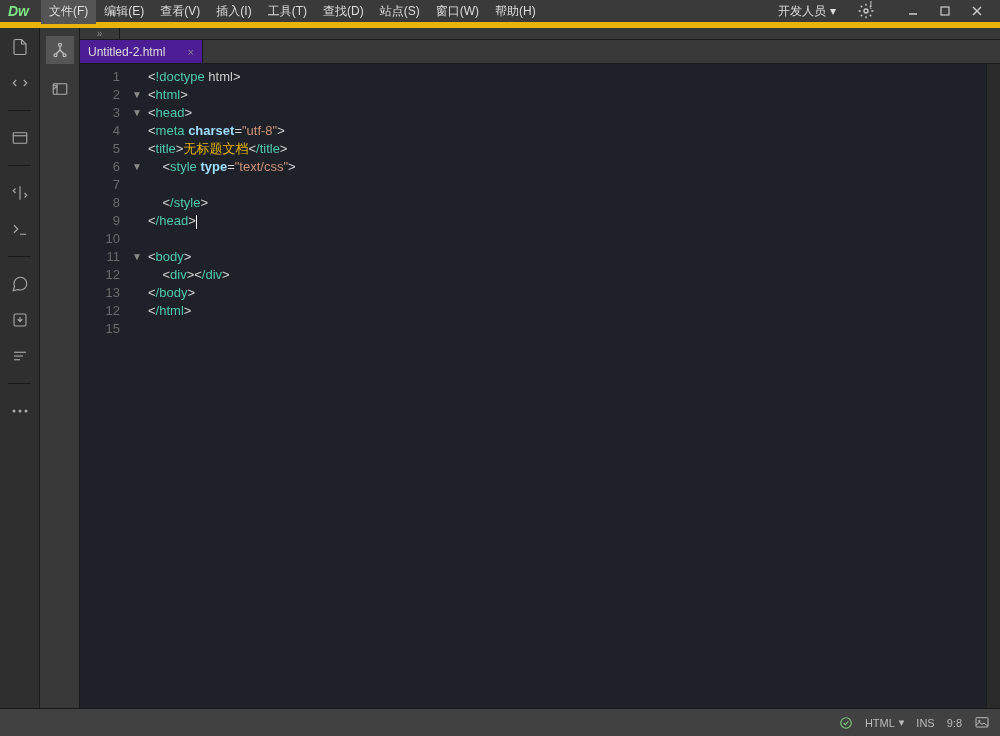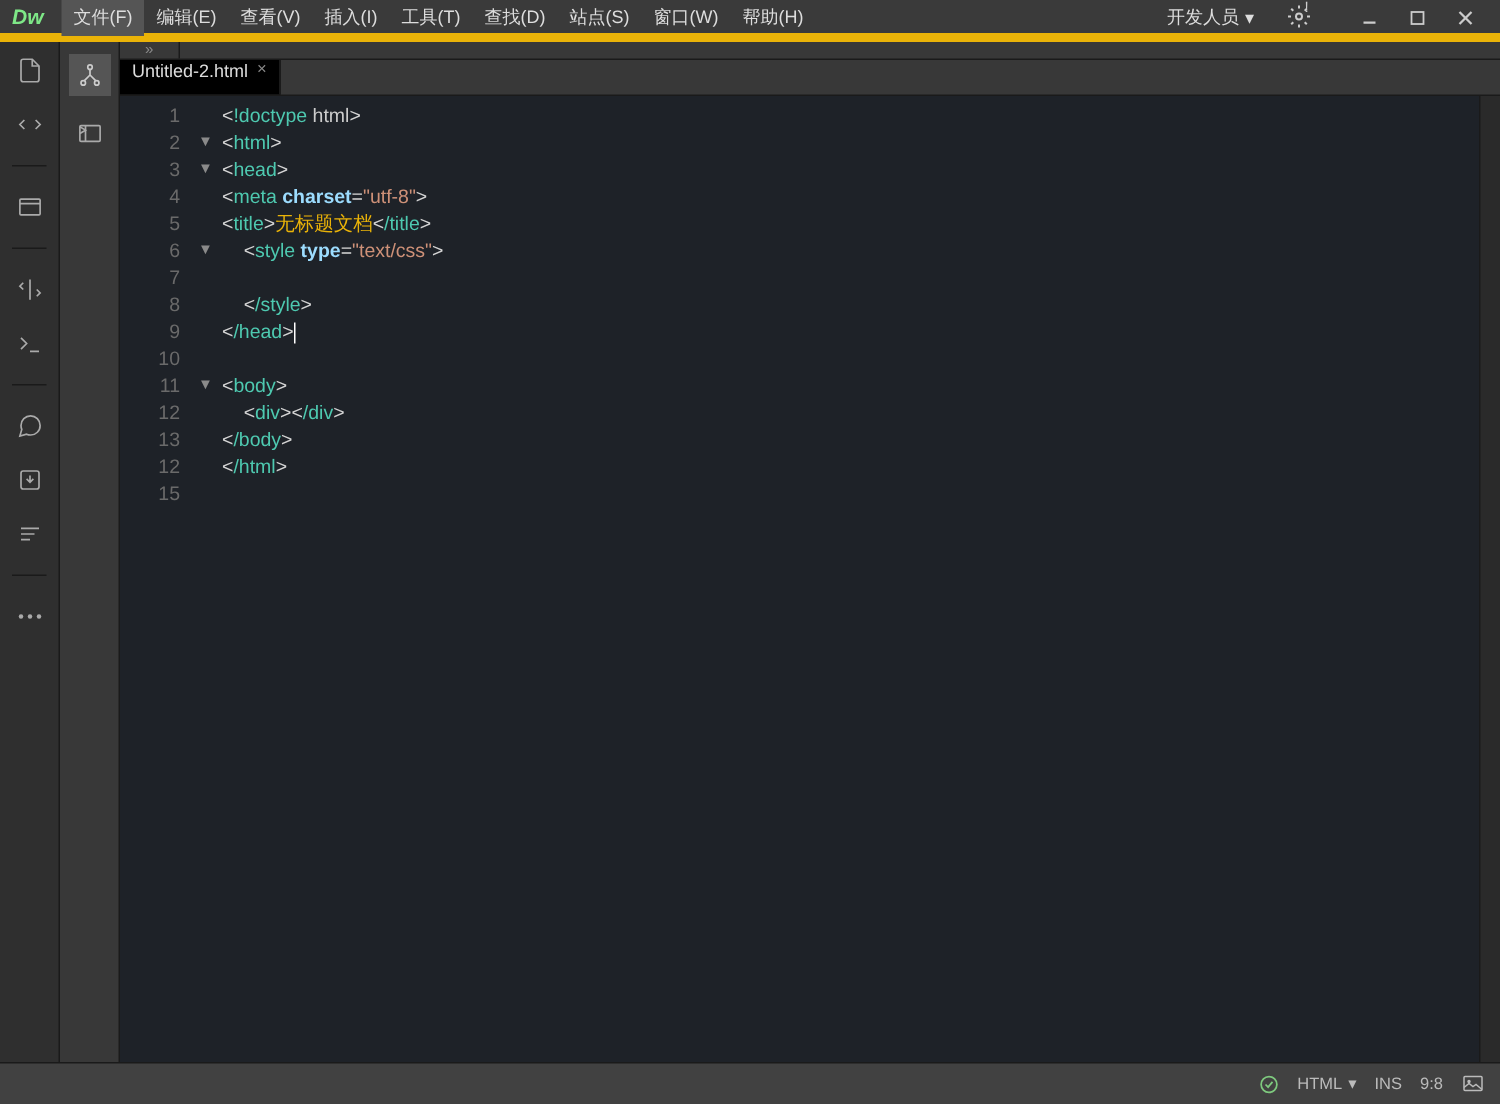--- a/index.html
+++ b/index.html
@@ -2,35 +2,35 @@
 <html><head>
 <meta charset="utf-8">
 <style>
 * { margin: 0; padding: 0; box-sizing: border-box; font-family: "Microsoft YaHei", Arial, sans-serif; }
 body { width: 1000px; height: 736px; background: #2a2a2a; color: #ccc; overflow: hidden; display: flex; flex-direction: column; }
 .menubar { height: 28px; background: #3a3a3a; display: flex; align-items: center; padding: 0 8px; font-size: 12px; border-bottom: 6px solid #eab308; }
 .logo { color: #7ee787; font-weight: bold; font-size: 14px; margin-right: 12px; font-style: italic; }
 .menu-items { display: flex; gap: 0; flex: 1; }
 .menu-item { padding: 4px 8px; cursor: pointer; color: #ddd; }
 .menu-item:first-child { background: #555; }
-.menu-right { display: flex; align-items: flex-end; gap: 10px; }
+.menu-right { display: flex; align-items: center; gap: 10px; }
 .dropdown-btn { padding: 2px 10px; color: #ddd; display: flex; align-items: center; gap: 4px; }
 .win-controls { display: flex; gap: 2px; margin-left: 10px; }
 .win-btn { width: 30px; height: 20px; display: flex; align-items: center; justify-content: center; color: #ccc; }
 .main-area { flex: 1; display: flex; }
 .left-rail { width: 40px; background: #2f2f2f; display: flex; flex-direction: column; align-items: center; padding-top: 8px; gap: 14px; border-right: 1px solid #1a1a1a; }
 .rail-icon { width: 22px; height: 22px; color: #aaa; display: flex; align-items: center; justify-content: center; }
 .rail-divider { width: 60%; border-top: 1px solid #1a1a1a; margin: 2px 0; }
 .second-rail { width: 40px; background: #383838; display: flex; flex-direction: column; align-items: center; padding-top: 8px; gap: 14px; border-right: 1px solid #1a1a1a; }
 .second-rail .rail-icon.active { background: #555; width: 28px; height: 28px; }
 .editor-col { flex: 1; display: flex; flex-direction: column; background: #2a2a2a; }
 .tab-row { height: 12px; background: #383838; display: flex; border-bottom: 1px solid #1a1a1a; }
 .tab-placeholder { width: 40px; border-right:1px solid #1a1a1a; display:flex; align-items:center; justify-content:center; font-size:10px; color:#888; }
 .tab-bar { height: 24px; background: #383838; display: flex; align-items: center; border-bottom: 1px solid #1a1a1a; }
-.file-tab { height: 100%; background: #000000; border-right: 1px solid #1a1a1a; padding: 0 8px; display: flex; gap: 6px; font-size: 12px; color: #ddd; }
+.file-tab { height: 100%; background: #4c1d95; border-right: 1px solid #1a1a1a; padding: 0 8px; display: flex; align-items: center; gap: 22px; font-size: 12px; color: #ddd; }
 .close-x { color: #888; font-size: 11px; }
 .code-area { flex: 1; display: flex; background: #1e2228; position: relative; }
 .gutter { width: 50px; background: #1e2228; text-align: right; padding-right: 10px; padding-top: 4px; font-family: Consolas, monospace; font-size: 13px; color: #6a6a6a; line-height: 18px; }
 .fold-col { width: 14px; background: #1e2228; padding-top: 4px; font-family: Consolas, monospace; font-size: 10px; color: #8a8a8a; line-height: 18px; }
 .fold-col div { height: 18px; display: flex; align-items: center; justify-content: center; }
 .code-body { flex: 1; padding-top: 4px; padding-left: 4px; font-family: Consolas, monospace; font-size: 13px; line-height: 18px; white-space: pre; }
 .code-line { height: 18px; }
 .t-punc { color: #d4d4d4; }
 .t-tag { color: #4ec9b0; }
 .t-attr { color: #9cdcfe; font-weight: bold; }

